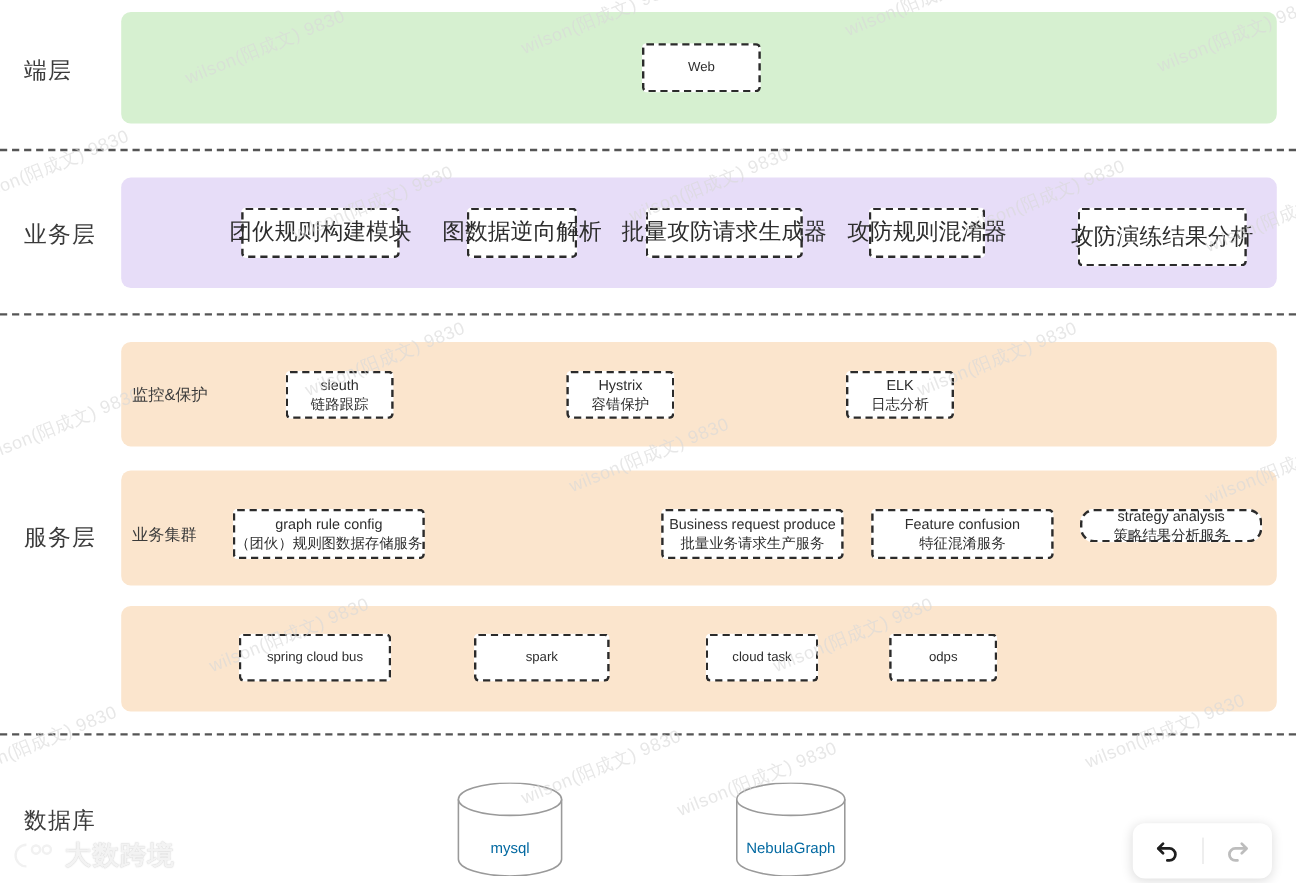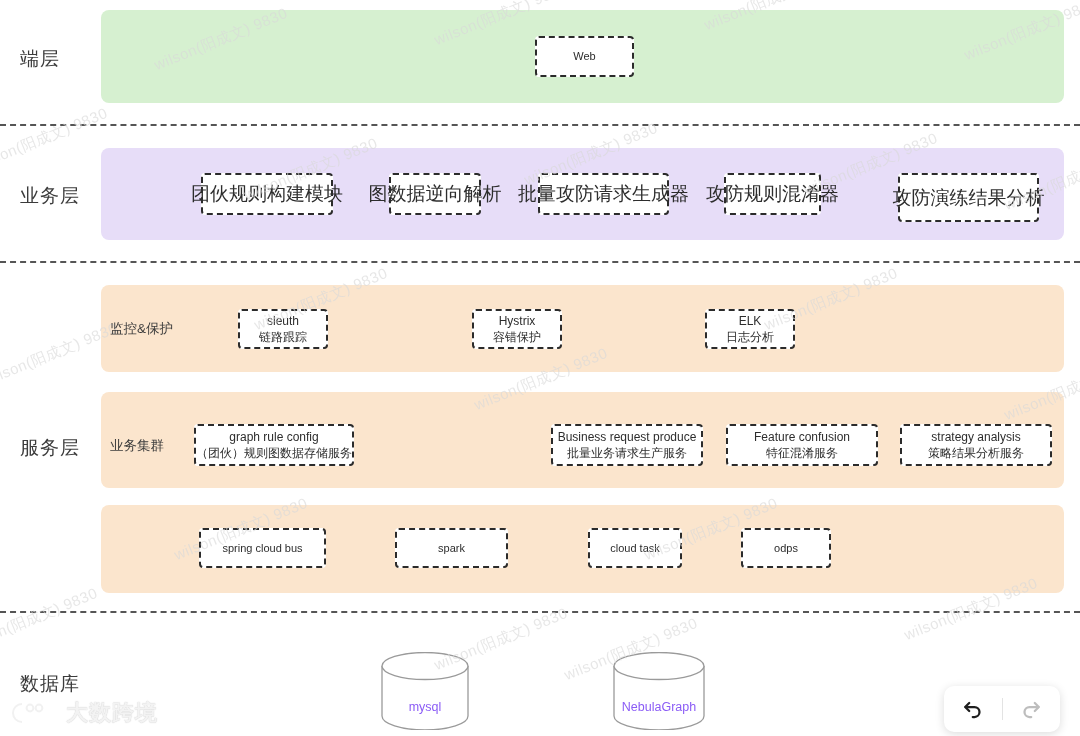--- a/index.html
+++ b/index.html
@@ -97,21 +97,21 @@
     position: absolute;
     z-index: 4;
   }
   .cyl svg { display: block; }
   .cyl .cyl-label {
     position: absolute;
     left: 0; right: 0;
     bottom: 16px;
     text-align: center;
     font-size: 12.5px;
-    color: #8b5cf6;
+    color: #0369a1;
     font-family: "Liberation Sans", sans-serif;
   }
 
   
   .undo-card {
     position: absolute;
     left: 944px; top: 686px;
     width: 116px; height: 46px;
     background: #ffffff;
     border-radius: 10px;
@@ -140,21 +140,20 @@
     gap: 6px;
     opacity: .92;
   }
   .logo-text {
     font-size: 22px;
     font-weight: bold;
     color: #f2f2f2;
     letter-spacing: 1px;
     text-shadow: 0 0 1px rgba(180,180,180,.9);
     font-family: "Liberation Sans", sans-serif;
-    margin-left: 12px;
   }
 </style>
 </head>
 <body>
 
 <div id="canvas">
 
   <div class="band band-green" style="left:101px; top:10px;  width:963px; height:93px;"></div>
 
   <div class="band band-purple" style="left:101px; top:148px; width:963px; height:92px;"></div>
@@ -215,21 +214,21 @@
     <span class="ln">（团伙）规则图数据存储服务</span>
   </div>
   <div class="node two-line" style="left:551px; top:424px; width:152px; height:42px;">
     <span class="ln">Business request produce</span>
     <span class="ln">批量业务请求生产服务</span>
   </div>
   <div class="node two-line" style="left:726px; top:424px; width:152px; height:42px;">
     <span class="ln">Feature confusion</span>
     <span class="ln">特征混淆服务</span>
   </div>
-  <div class="node two-line" style="left:900px; top:424px; width:152px; height:42px;">
+  <div class="node two-line" style="left:900px; top:424px; width:152px; height:28px;border-radius:12px;">
     <span class="ln">strategy analysis</span>
     <span class="ln">策略结果分析服务</span>
   </div>
 
   <div class="node one-line" style="left:199px; top:528px; width:127px; height:40px;">
     <span class="ln">spring cloud bus</span>
   </div>
   <div class="node one-line" style="left:395px; top:528px; width:113px; height:40px;">
     <span class="ln">spark</span>
   </div>

